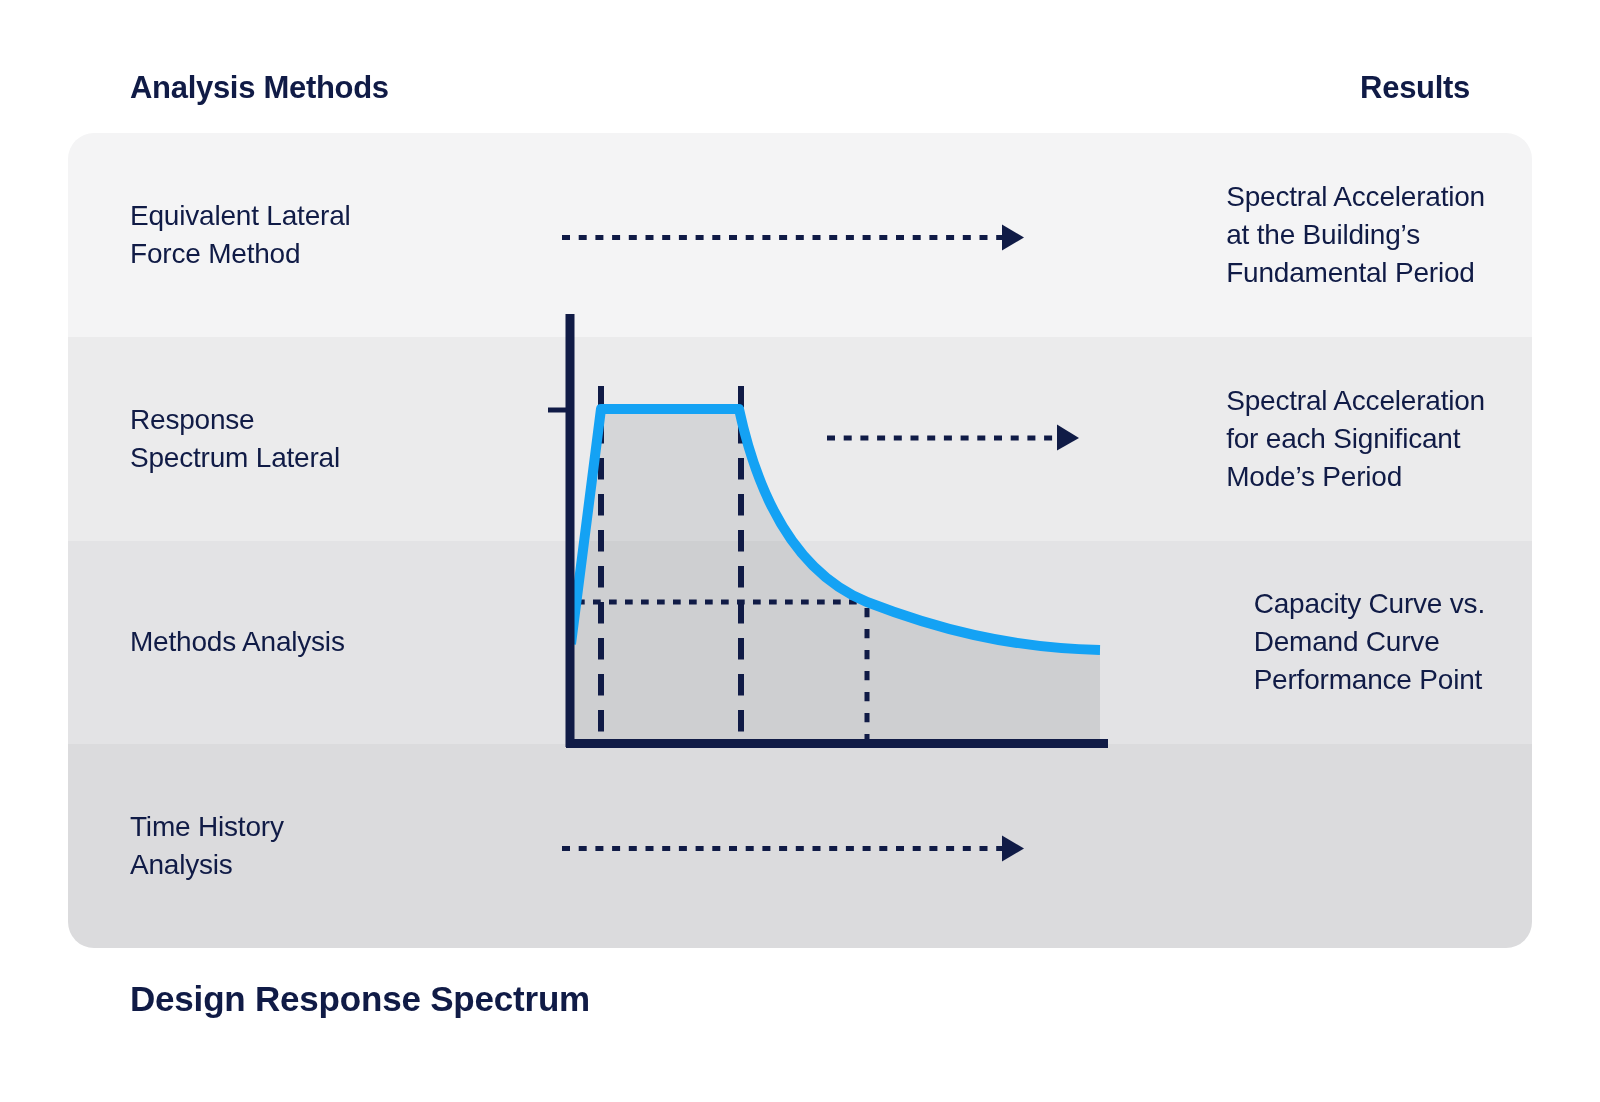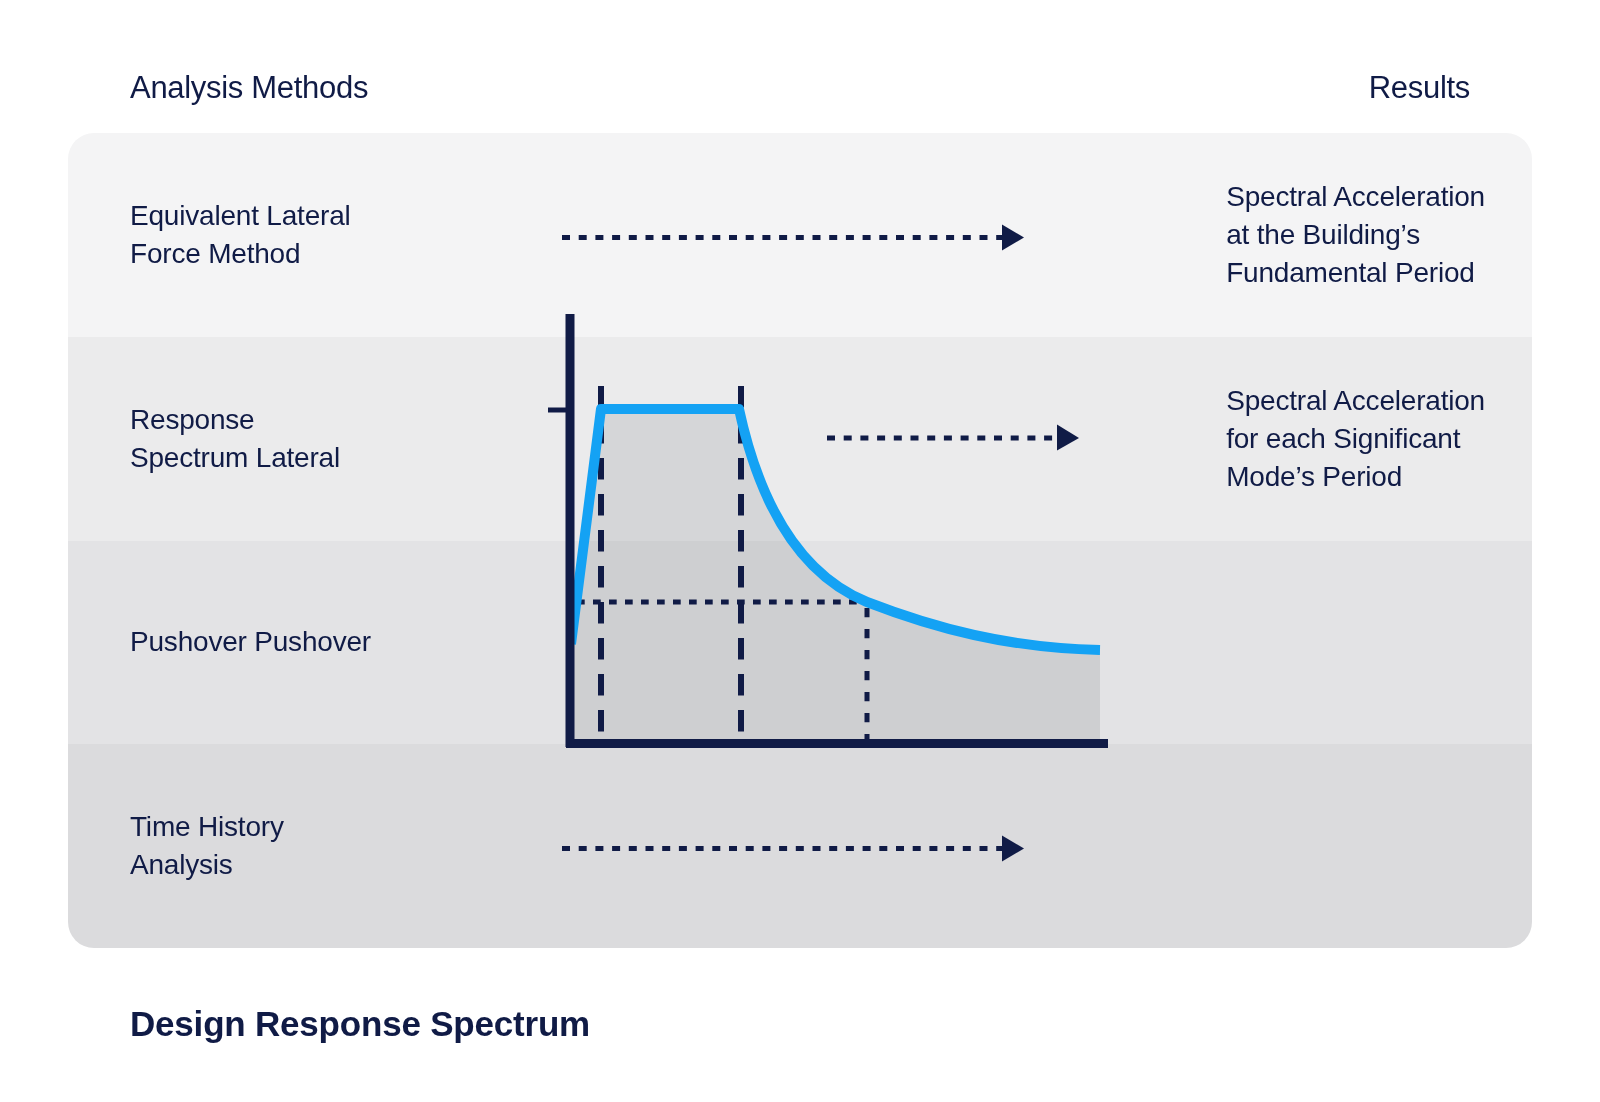--- a/index.html
+++ b/index.html
@@ -1,21 +1,21 @@
 <!DOCTYPE html>
 <html><head>
 <meta charset="utf-8">
 <style>
   html,body{margin:0;padding:0;}
   body{
     width:1600px;height:1102px;position:relative;background:#ffffff;
     font-family:"Liberation Sans", sans-serif;color:#101b46;overflow:hidden;
   }
   .hdr{
-    position:absolute;top:70px;font-size:31px;font-weight:400;
+    position:absolute;top:70px;font-size:31px;font-weight:700;
     letter-spacing:-0.3px;color:#101b46;white-space:nowrap;
   }
   .hdr-left{left:130px;}
   .hdr-right{right:130px;}
   .band-container{
     position:absolute;left:68px;top:133px;width:1464px;height:815px;
     border-radius:26px;overflow:hidden;display:flex;flex-direction:column;
   }
   .band{
     flex:1;display:flex;align-items:center;justify-content:space-between;
@@ -25,21 +25,21 @@
     font-size:28px;font-weight:500;line-height:38px;letter-spacing:-0.2px;
     color:#101b46;white-space:pre-line;
   }
   .result{text-align:left;}
   .chart-overlay{
     position:absolute;left:0;top:0;width:1600px;height:1102px;
     pointer-events:none;
   }
   .caption{
     position:absolute;left:130px;top:979px;font-size:35px;font-weight:700;
-    letter-spacing:-0.2px;color:#101b46;white-space:nowrap;margin-top:25px;
+    letter-spacing:-0.2px;color:#101b46;white-space:nowrap;
   }
 </style>
 </head>
 <body>
 
 <div class="page">
 
   <div class="hdr hdr-left">Analysis Methods</div>
   <div class="hdr hdr-right">Results</div>
 
@@ -52,21 +52,24 @@
 Fundamental Period</div>
     </div>
     <div class="band" style="background: rgb(235, 235, 236);">
       <div class="method">Response
 Spectrum Lateral</div>
       <div class="result">Spectral Acceleration
 for each Significant
 Mode’s Period</div>
     </div>
     <div class="band" style="background: rgb(227, 227, 229);">
-      <div class="method">Pushover Pushover</div>
+      <div class="method">Methods Analysis</div>
+      <div class="result">Capacity Curve vs.
+Demand Curve
+Performance Point</div>
     </div>
     <div class="band" style="background: rgb(219, 219, 221);">
       <div class="method">Time History
 Analysis</div>
     </div>
   </div>
 
   <svg class="chart-overlay" viewBox="0 0 1600 1102">
 
     <path stroke="none" d="M 571 642 L 601 409 L 739 409

